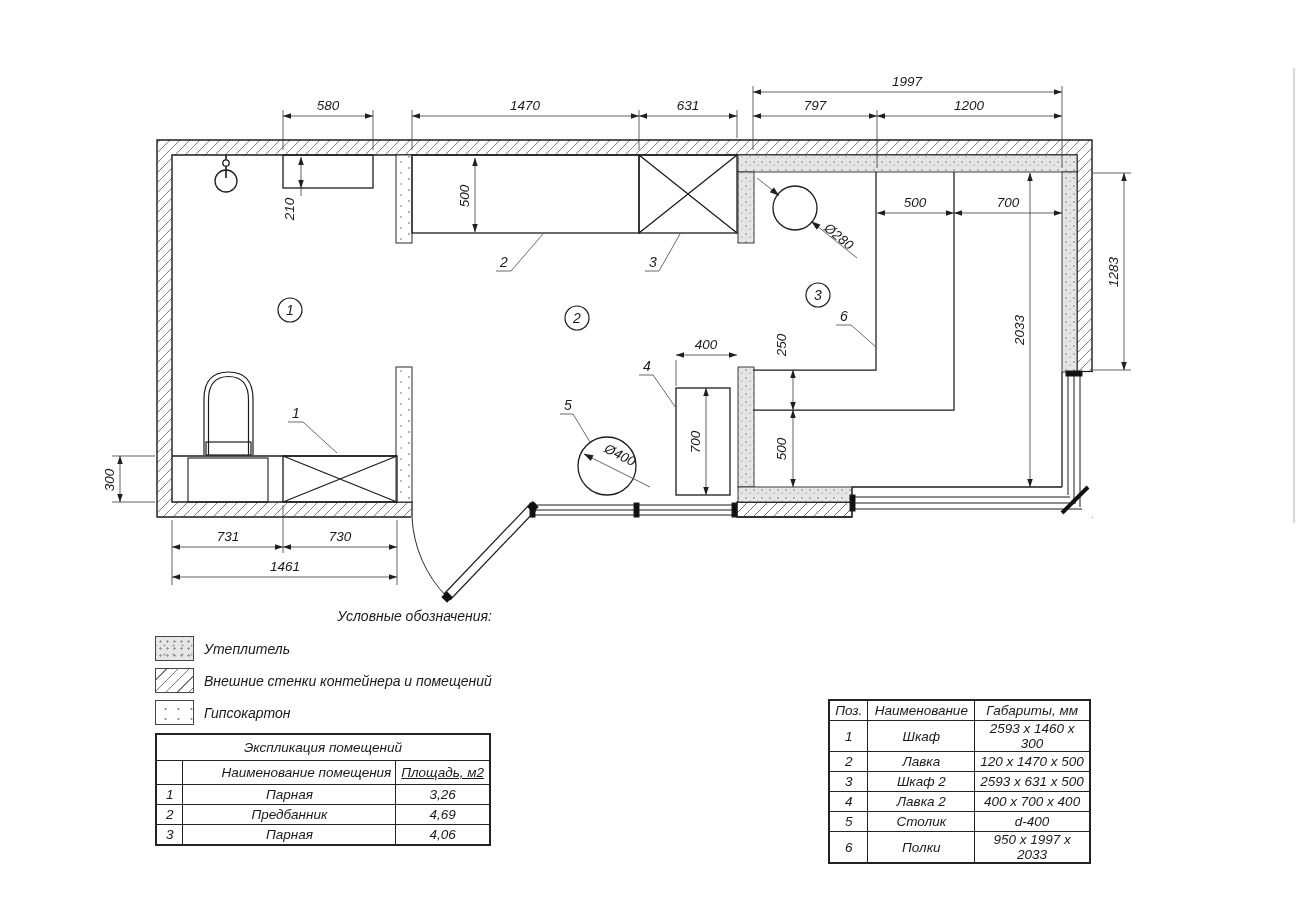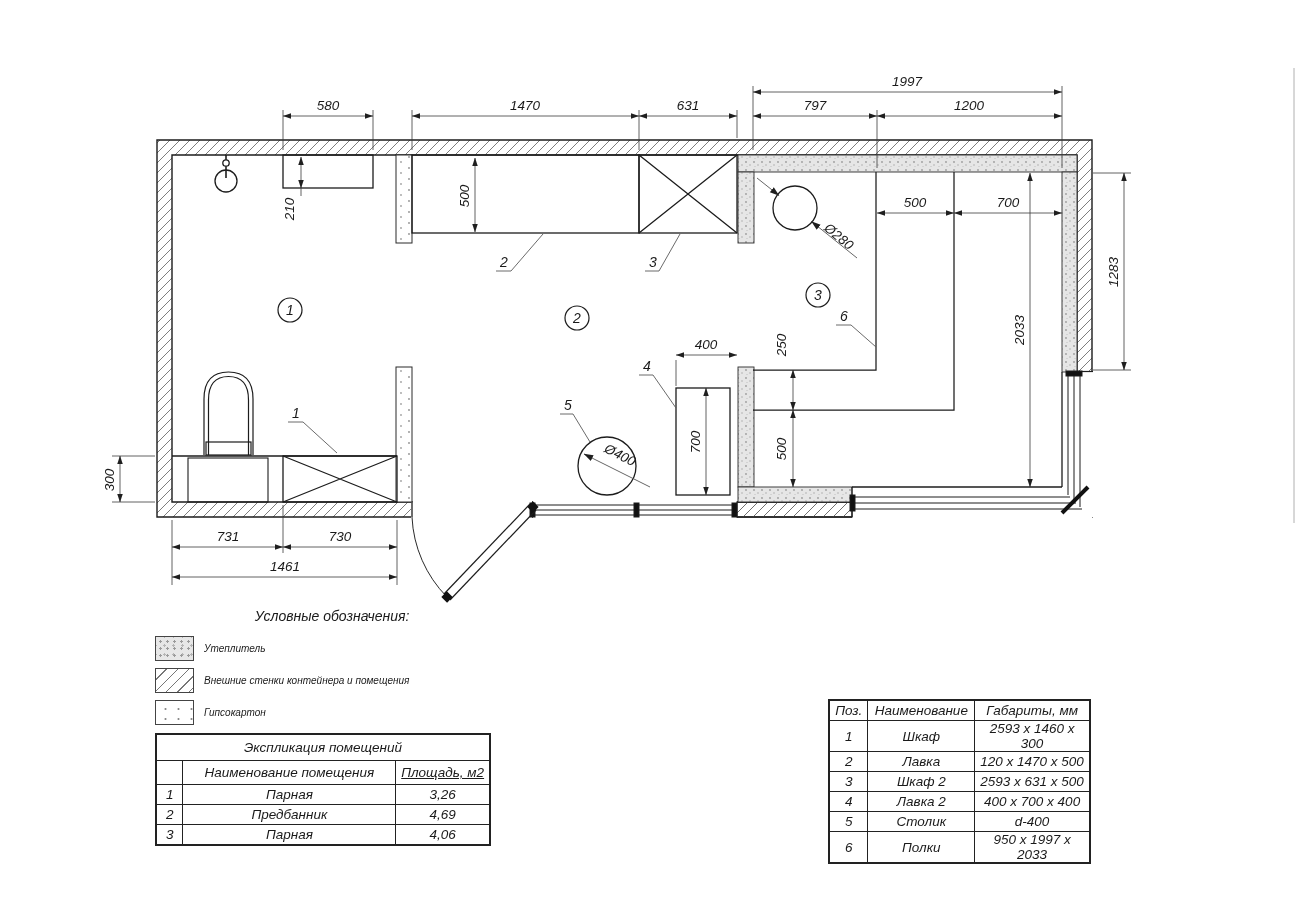--- a/index.html
+++ b/index.html
@@ -9,21 +9,21 @@
   .legend{position:absolute;left:155px;top:608px;text-align:right;}
   .legend-title{font-style:italic;font-size:14px;margin-left:45px;margin-bottom:12px;}
   .legend-row{display:flex;align-items:center;margin-bottom:7px;}
   .swatch{width:37px;height:23px;border:1px solid #444;margin-right:10px;}
   .sw-insul{background-color:#e7e7e7;
     background-image:radial-gradient(#9a9a9a 1px, transparent 1.2px),radial-gradient(#b5b5b5 1px, transparent 1.2px);
     background-size:7px 7px,9px 9px;background-position:1px 1px,4px 4px;}
   .sw-hatch{background-image:repeating-linear-gradient(135deg,transparent 0 7px,#777 7px 8px);}
   .sw-gyps{background-image:radial-gradient(#8a8a8a 1px, transparent 1.3px);
     background-size:13px 10px;background-position:3px 3px;}
-  .legend-label{font-style:italic;font-size:10px;}
+  .legend-label{font-style:italic;font-size:14px;}
   table.dwg{position:absolute;border-collapse:collapse;font-style:italic;font-size:13.5px;
             border:2px solid #222;}
   table.dwg td{border:1px solid #222;text-align:center;padding:0 4px;height:19px;}
   #explication{left:155px;top:733px;width:336px;}
   #explication td.title{height:25px;border-bottom:1px solid #222;}
   #furniture{left:828px;top:699px;width:263px;}
   #furniture td{height:19px;}
 </style>
 </head>
 <body>
@@ -266,37 +266,37 @@
 
 
 <div class="legend">
   <div class="legend-title">Условные обозначения:</div>
   <div class="legend-row">
     <div class="swatch sw-insul"></div>
     <div class="legend-label">Утеплитель</div>
   </div>
   <div class="legend-row">
     <div class="swatch sw-hatch"></div>
-    <div class="legend-label">Внешние стенки контейнера и помещения</div>
+    <div class="legend-label">Внешние стенки контейнера и помещений</div>
   </div>
   <div class="legend-row">
     <div class="swatch sw-gyps"></div>
     <div class="legend-label">Гипсокартон</div>
   </div>
 </div>
 
 
 <table class="dwg" id="explication">
   <tbody>
     <tr>
       <td class="title" colspan="3">Экспликация помещений</td>
     </tr>
     <tr>
       <td style="width:17px;"></td>
-      <td style="width:200px;height:23px;">Наименование помещения</td>
+      <td style="width:200px;height:23px;text-align:right;">Наименование помещения</td>
       <td style="width:83px;text-decoration:underline;">Площадь, м2</td>
     </tr>
     <tr>
       <td>1</td>
       <td>Парная</td>
       <td>3,26</td>
     </tr>
     <tr>
       <td>2</td>
       <td>Предбанник</td>

